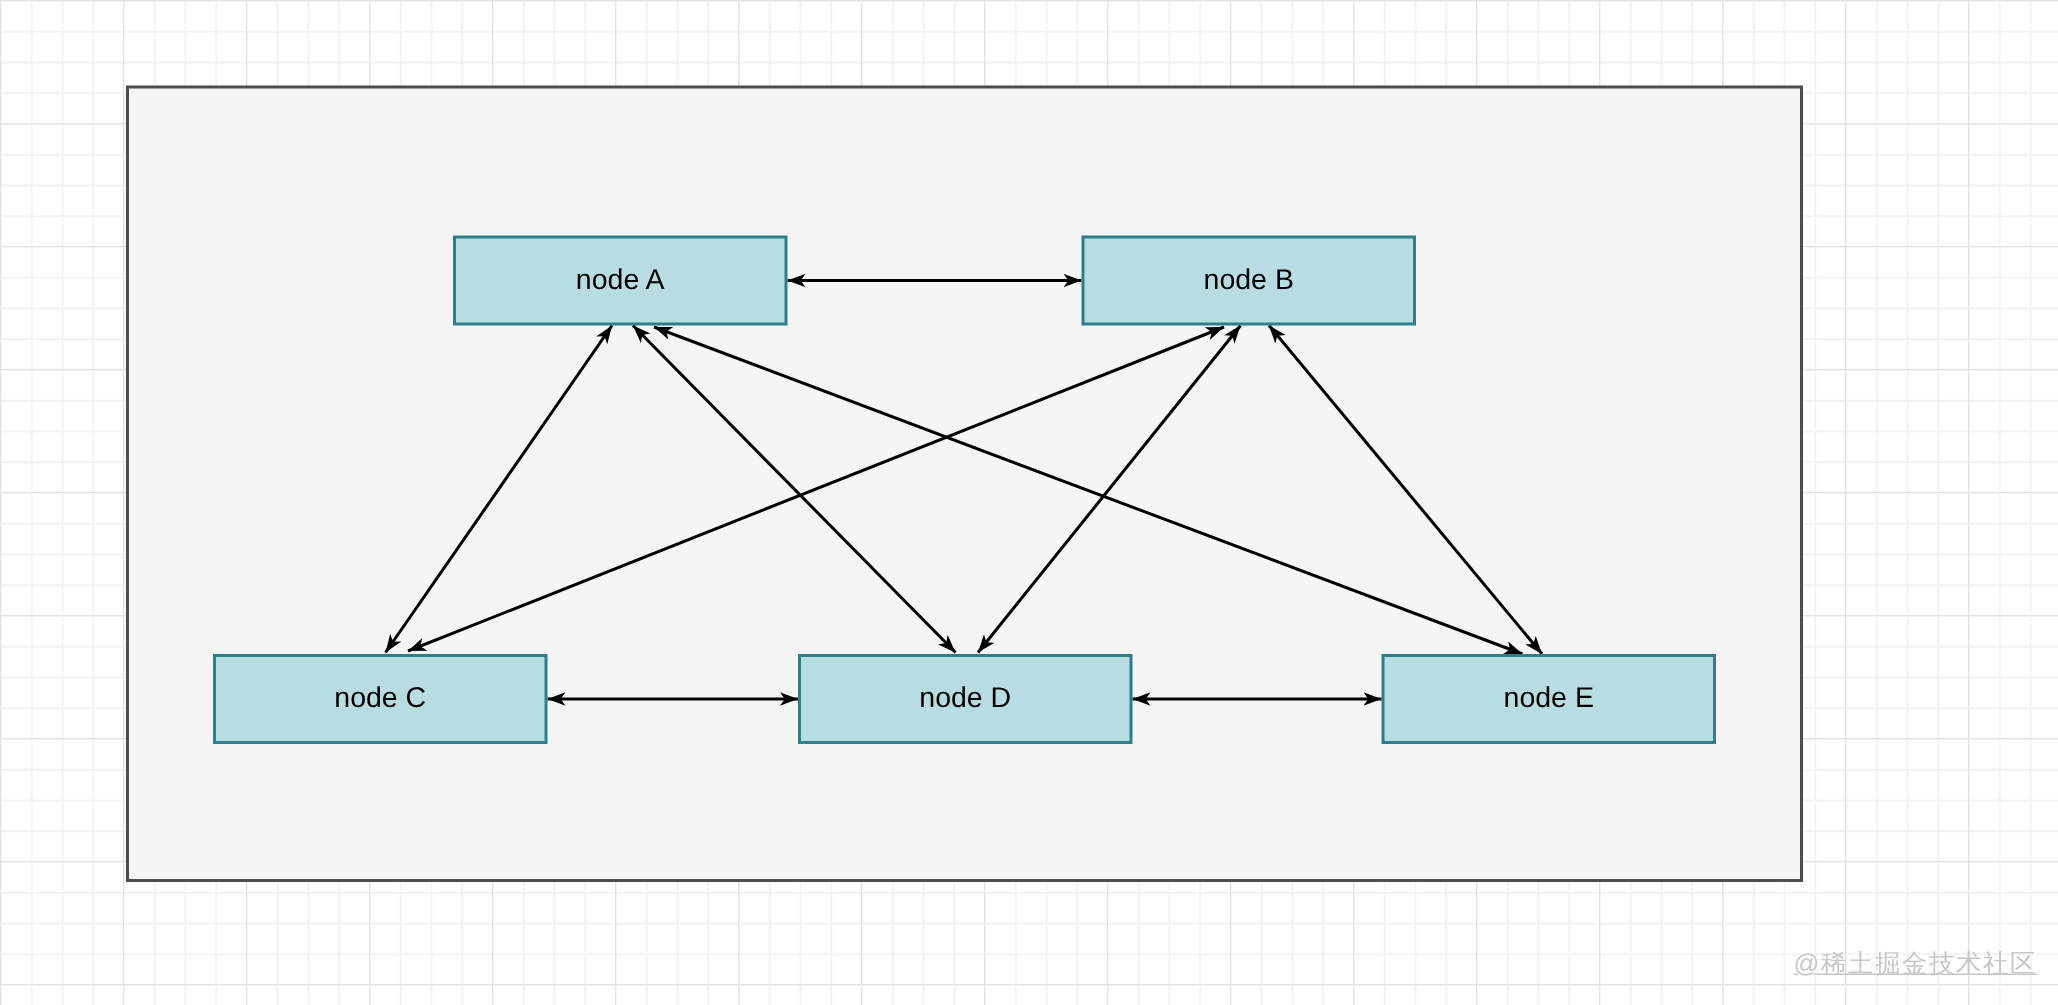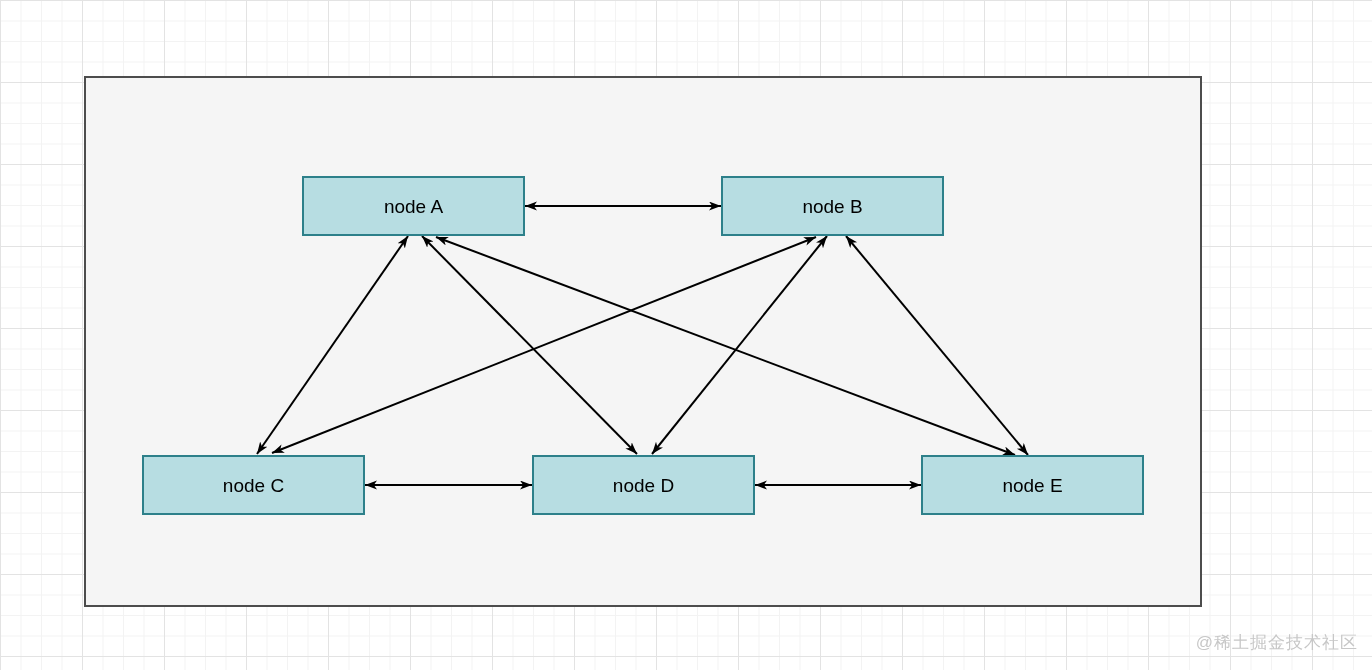--- a/index.html
+++ b/index.html
@@ -30,27 +30,28 @@
     fill: #000000;
   }
   .watermark {
     position: absolute;
     right: 14px;
     bottom: 16px;
     font-size: 17px;
     color: #c7c7c7;
     letter-spacing: 1px;
     user-select: none;
+    text-decoration: underline;
   }
 </style>
 </head>
 <body>
 
 <div class="page">
-  <div class="canvas" id="diagram-canvas" style="left: 84px; top: 57px; width: 1118px; height: 531px; background: rgb(245, 245, 245); border-color: rgb(77, 77, 77); margin-top: 19px;">
+  <div class="canvas" id="diagram-canvas" style="left: 84px; top: 57px; width: 1118px; height: 531px; background: rgb(245, 245, 245); border-color: rgb(77, 77, 77);">
       <svg width="1114" height="527" viewBox="2 2 1114 527">
         <defs>
           <marker id="arrow-end" markerWidth="14" markerHeight="11" refX="12" refY="4.5" markerUnits="userSpaceOnUse" orient="auto">
             <path d="M 0 0 L 12 4.5 L 0 9 L 3.2 4.5 Z" fill="#000000"></path>
           </marker>
           <marker id="arrow-start" markerWidth="14" markerHeight="11" refX="12" refY="4.5" markerUnits="userSpaceOnUse" orient="auto-start-reverse">
             <path d="M 0 0 L 12 4.5 L 0 9 L 3.2 4.5 Z" fill="#000000"></path>
           </marker>
         </defs>
         <line x1="441" y1="130" x2="637" y2="130" stroke="#000000" stroke-width="2" marker-start="url(#arrow-start)" marker-end="url(#arrow-end)"></line>

